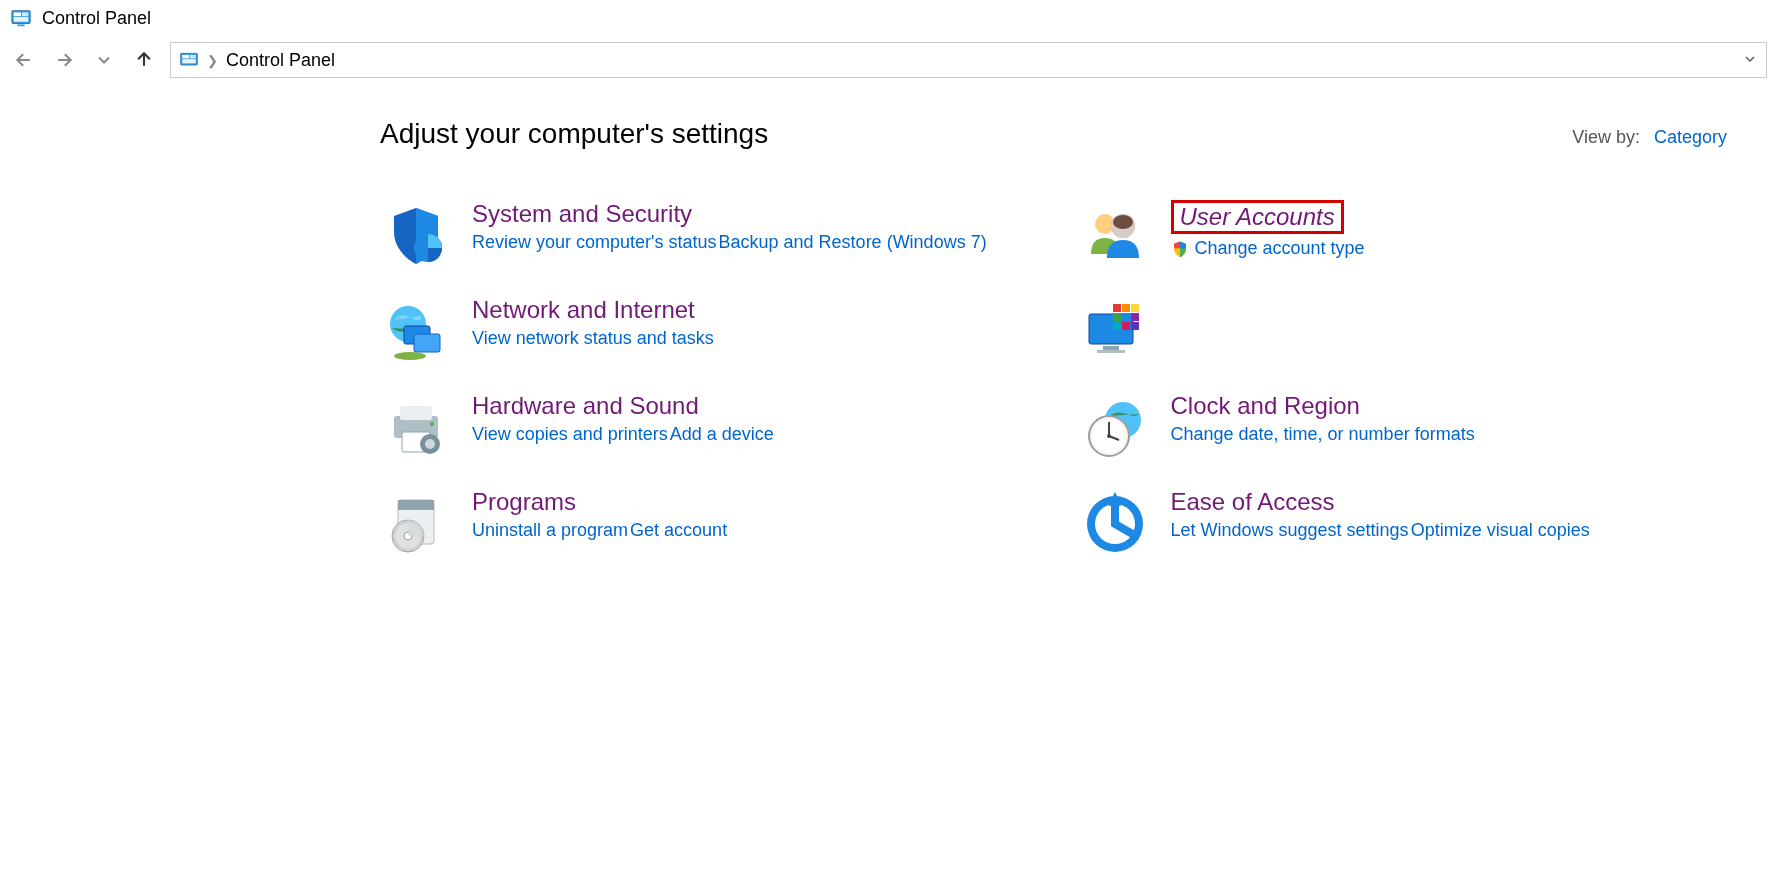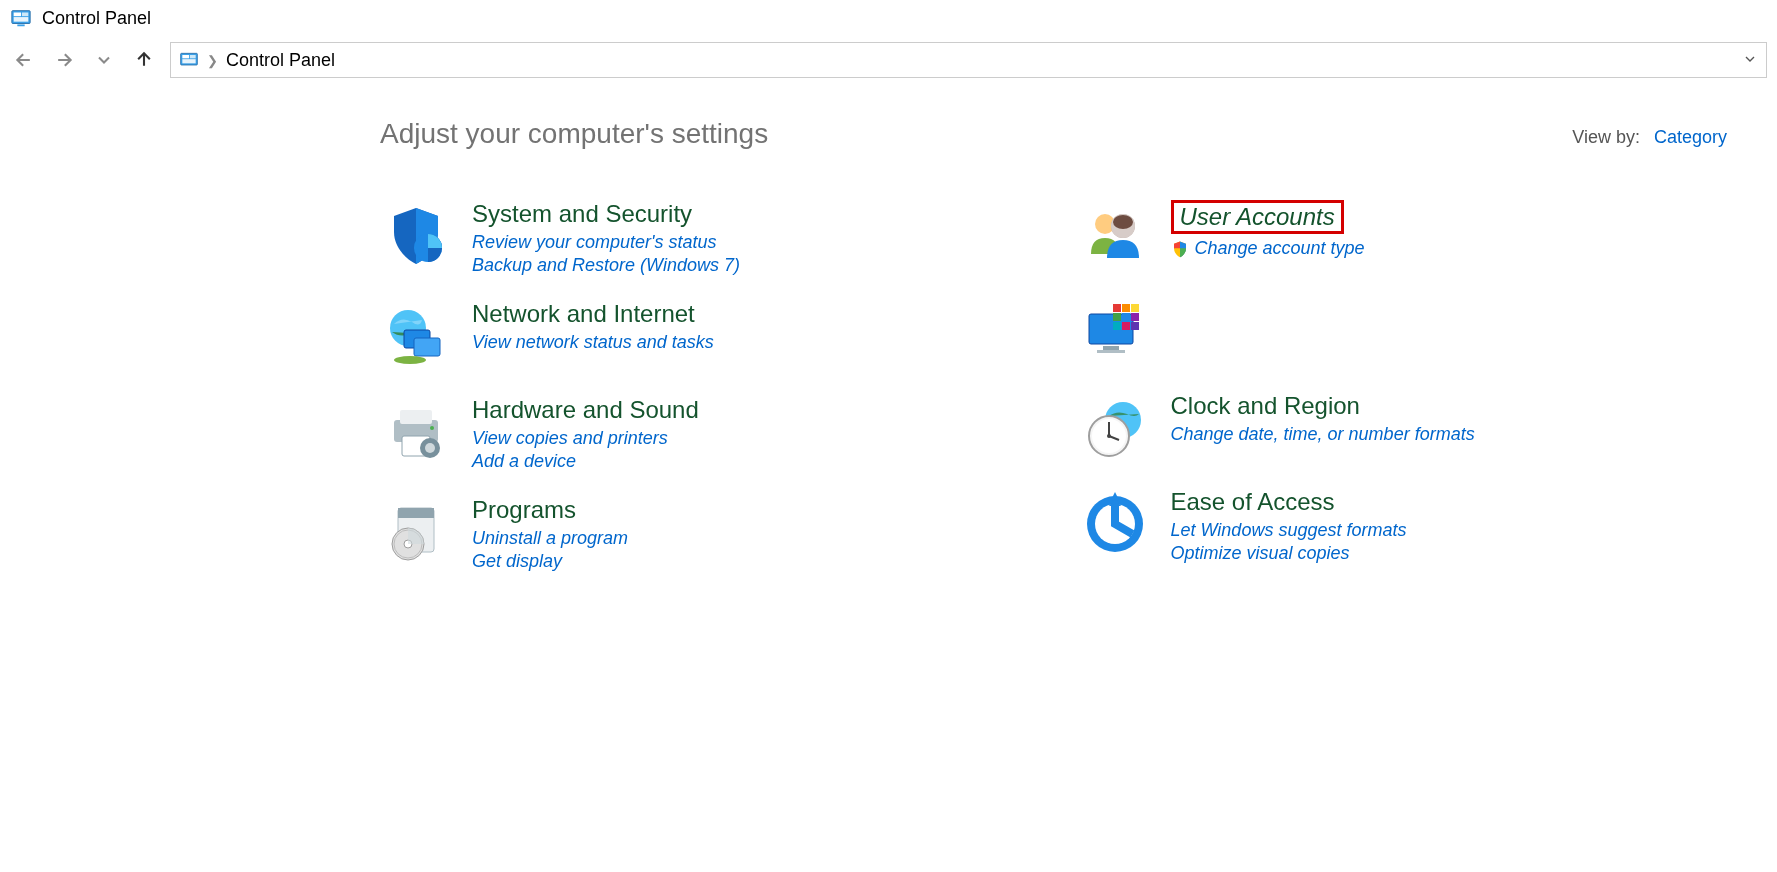--- a/index.html
+++ b/index.html
@@ -57,21 +57,21 @@
     padding: 30px 40px 40px 380px;
   }
   .header-row {
     display: flex;
     align-items: baseline;
     justify-content: space-between;
     margin-bottom: 50px;
     padding-right: 10px;
   }
   .page-heading {
-    color: #737373;
+    color: #000000;
     font-size: 28px;
     font-weight: 400;
   }
   .viewby {
     display: flex;
     align-items: center;
     gap: 14px;
     font-size: 18px;
   }
   .viewby-label { color: #555; }
@@ -88,36 +88,35 @@
     align-items: flex-start;
   }
   .cat-icon {
     width: 72px; height: 72px;
     flex-shrink: 0;
     display: flex; align-items: center; justify-content: center;
   }
   .cat-icon svg { width: 64px; height: 64px; }
   .cat-body { padding-top: 0px; }
   .cat-title {
-    color: #14532d;
+    color: #701a75;
     font-size: 24px;
     font-weight: 400;
     margin-bottom: 4px;
     display: inline-block;
   }
   .cat-title.highlighted {
     border: 3px solid #d40000;
     padding: 0 6px;
     font-style: italic;
   }
   .cat-links {
     display: flex;
-    flex-direction: column;
+    flex-direction: row;
     gap: 2px;
-    font-style: italic;
   }
   .cat-link {
     color: #0066cc;
     font-size: 18px;
     display: flex;
     align-items: center;
     gap: 6px;
   }
   .shield-badge {
     width: 18px; height: 18px;
@@ -256,21 +255,21 @@
               <circle cx="24" cy="44" r="14" fill="none" stroke="#bdbdbd"></circle>
               <circle cx="24" cy="44" r="4" fill="#fff" stroke="#9e9e9e"></circle>
               <path d="M24 28 A16 16 0 0 1 40 44 L24 44 Z" fill="#cfd8dc" opacity="0.6"></path>
             </svg>
           </div>
           <div class="cat-body"><div class="cat-title">Programs</div><div class="cat-links">
               <div class="cat-link">
                 <span>Uninstall a program</span>
               </div>
               <div class="cat-link">
-                <span>Get display</span>
+                <span>Get account</span>
               </div>
             </div></div>
         </div>
       </div>
     <div class="col" id="right-col">
         <div class="category">
           <div class="cat-icon">
             <svg viewBox="0 0 64 64">
               <circle cx="22" cy="20" r="10" fill="#ffcc80"></circle>
               <path d="M8 50 Q8 34 22 34 Q36 34 36 50 Z" fill="#7cb342"></path>
@@ -338,21 +337,21 @@
             <svg viewBox="0 0 64 64">
               <circle cx="32" cy="32" r="28" fill="#1e88e5"></circle>
               <circle cx="32" cy="32" r="20" fill="#fff"></circle>
               <path d="M32 12 L32 32 L46 40" fill="none" stroke="#1e88e5" stroke-width="8" stroke-linecap="square"></path>
               <path d="M28 8 L36 8 L32 0 Z M32 8 L32 16" fill="#1e88e5"></path>
               <polygon points="26,6 38,6 32,-2" fill="#1e88e5" transform="translate(0,8)"></polygon>
             </svg>
           </div>
           <div class="cat-body"><div class="cat-title">Ease of Access</div><div class="cat-links">
               <div class="cat-link">
-                <span>Let Windows suggest formats</span>
+                <span>Let Windows suggest settings</span>
               </div>
               <div class="cat-link">
                 <span>Optimize visual copies</span>
               </div>
             </div></div>
         </div>
       </div>
   </div>
 </div>
 

